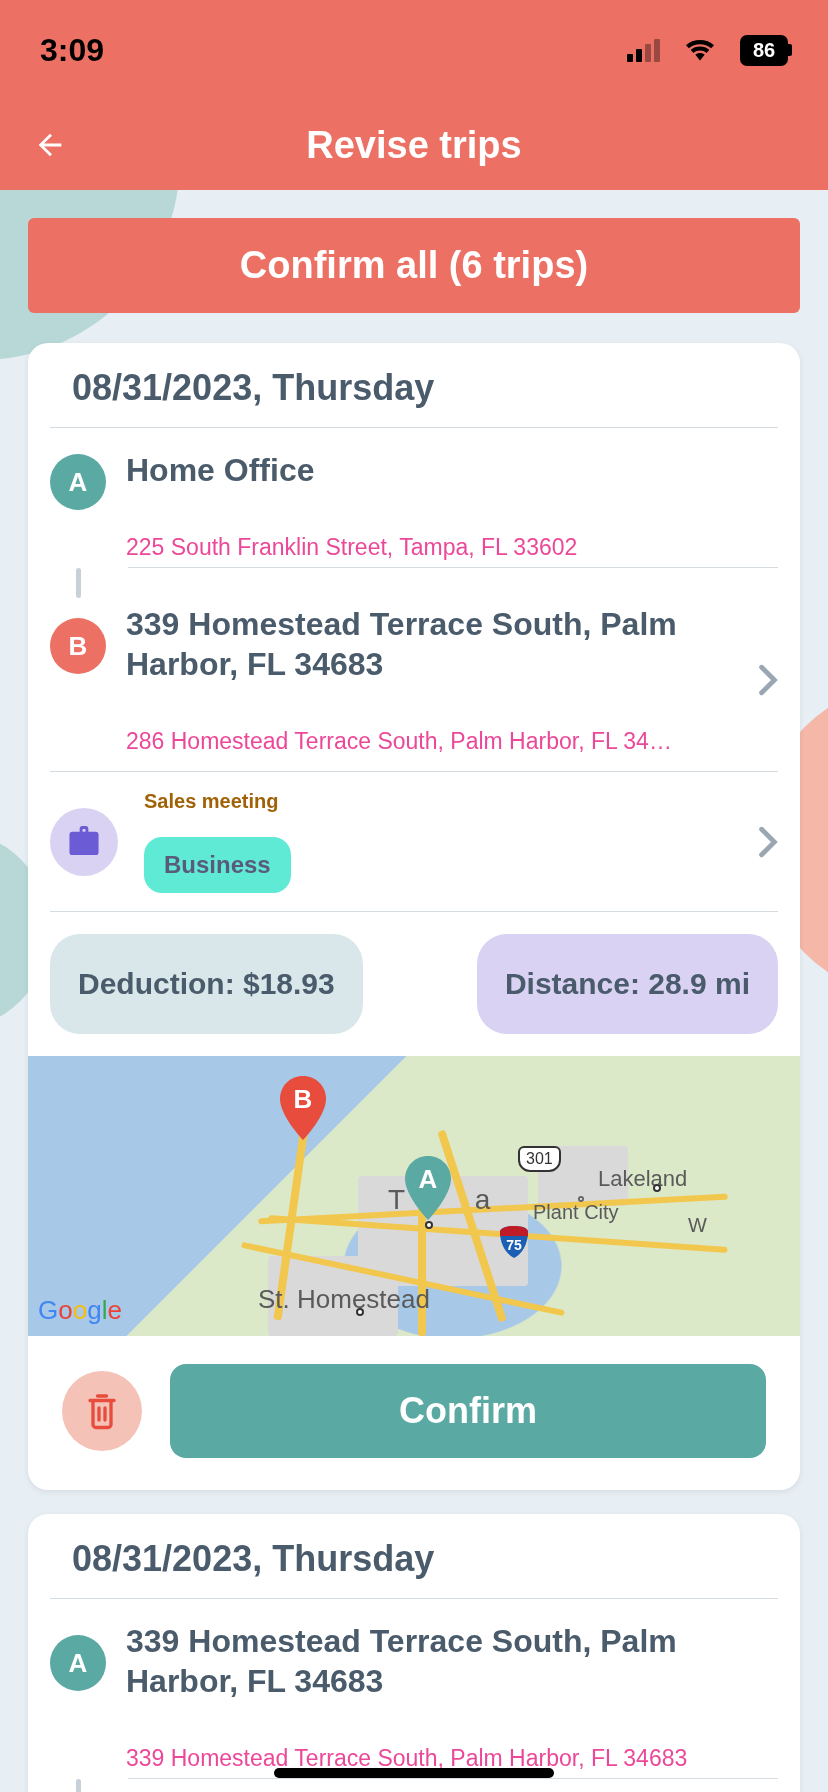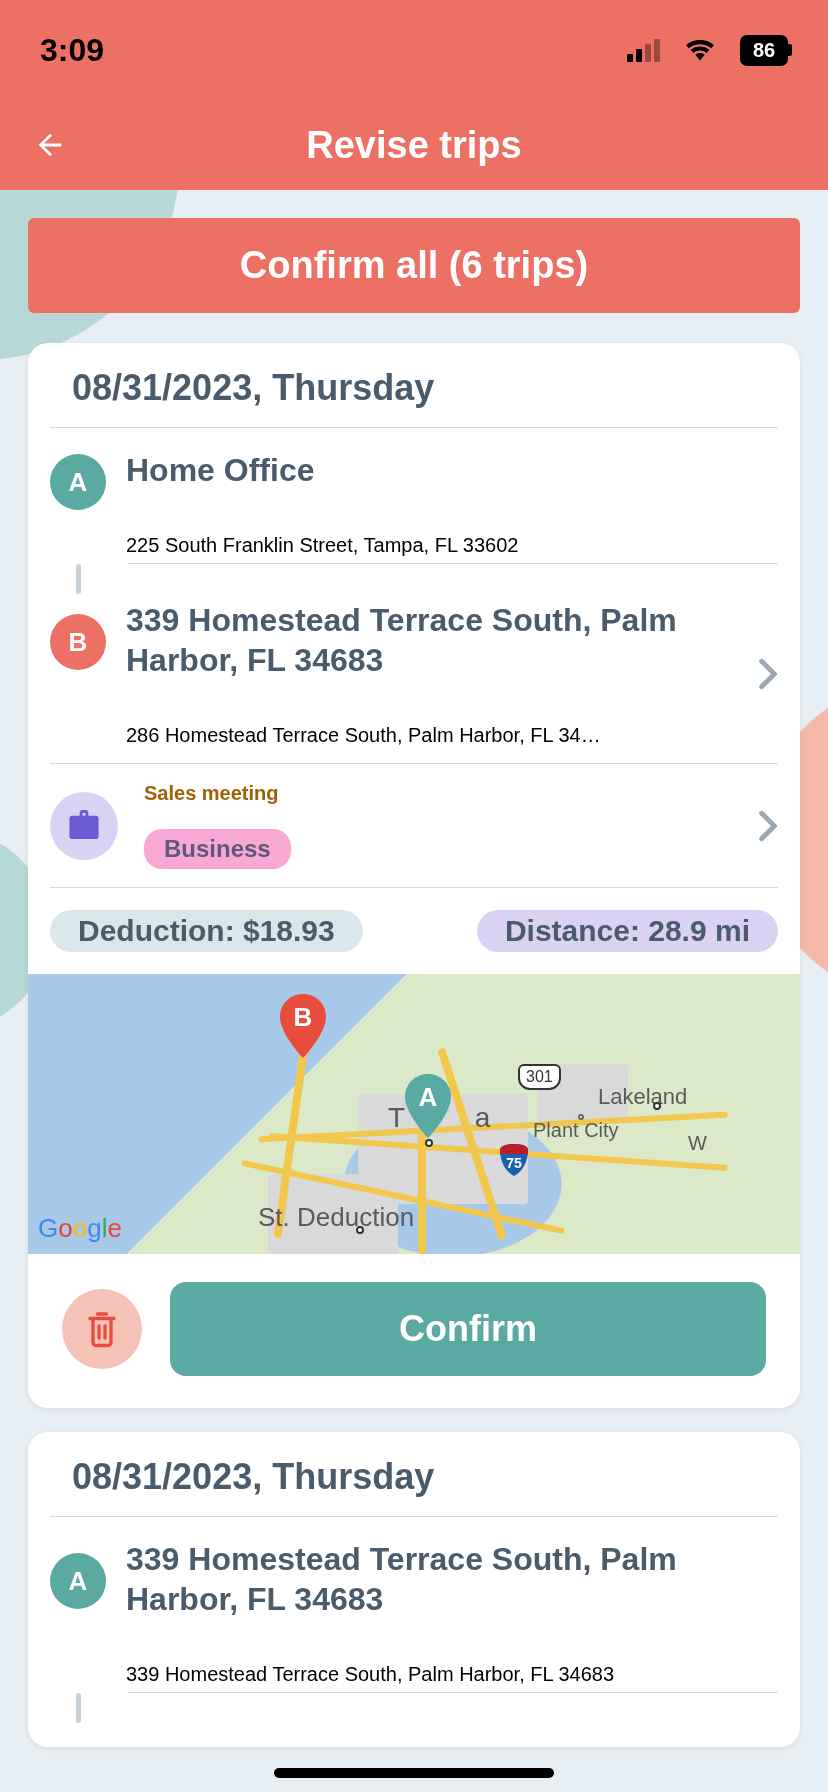--- a/index.html
+++ b/index.html
@@ -169,22 +169,22 @@
 
   .wp-text { flex: 1; min-width: 0; }
   .wp-title {
     font-size: 32px;
     font-weight: 700;
     color: #4a5b6b;
     line-height: 1.25;
     margin-bottom: 6px;
   }
   .wp-sub {
-    font-size: 20px;
-    color: #000000;
+    font-size: 23px;
+    color: #ec4899;
     white-space: nowrap;
     overflow: hidden;
     text-overflow: ellipsis;
     margin-top: 44px;
   }
   .chevron {
     color: #9aa6b2;
     flex-shrink: 0;
     align-self: center;
   }
@@ -205,36 +205,36 @@
   }
   .purpose-text { flex:1; }
   .purpose-title {
     font-size: 20px;
     font-weight: 700;
     color: #a16207;
     margin-bottom: 24px;
   }
   .purpose-badge {
     display: inline-block;
-    background: #f9a8d4;
+    background: #5eead4;
     color: #5a5a7a;
     font-size: 24px;
     font-weight: 600;
-    padding: 6px 20px;
+    padding: 14px 20px;
     border-radius: 18px;
   }
 
   .pills-row {
     display: flex;
     justify-content: space-between;
     padding: 22px 22px 0;
     gap: 16px;
   }
   .pill {
-    padding: 4px 28px;
+    padding: 33px 28px;
     border-radius: 30px;
     font-size: 30px;
     font-weight: 600;
     color: #4a5b6b;
   }
   .pill-deduction { background: #d9e7ea; }
   .pill-distance { background: #d9d2f3; }
 
   .map-container {
     margin-top: 22px;
@@ -408,21 +408,21 @@
       <div class="map-grey" style="top:90px;left:510px;width:90px;height:60px;"></div>
 
       <div class="map-road" style="top:150px;left:230px;width:470px;transform:rotate(-3deg);"></div>
       <div class="map-road" style="top:175px;left:240px;width:460px;transform:rotate(4deg);"></div>
       <div class="map-road" style="top:110px;left:390px;width:8px;height:170px;"></div>
       <div class="map-road" style="top:55px;left:260px;width:8px;height:210px;transform:rotate(8deg);"></div>
       <div class="map-road" style="top:70px;left:440px;width:8px;height:200px;transform:rotate(-18deg);"></div>
       <div class="map-road" style="top:220px;left:210px;width:330px;transform:rotate(12deg);"></div>
 
       <div class="map-city" style="top:128px;left:360px;font-size:28px;font-weight:500;letter-spacing:12px;">T<span style="letter-spacing:42px;">a</span>a</div>
-      <div class="map-city" style="top:228px;left:230px;font-size:26px;">St. Deduction</div>
+      <div class="map-city" style="top:228px;left:230px;font-size:26px;">St. Homestead</div>
       <div class="map-city" style="top:110px;left:570px;">Lakeland</div>
       <div class="map-city" style="top:145px;left:505px;font-size:20px;">Plant City</div>
       <div class="map-city" style="top:158px;left:660px;font-size:20px;">W</div>
       <div class="shield-301">301</div>
       <svg class="shield-75" viewBox="0 0 32 32">
         <path d="M2 6 C2 2 8 0 16 0 C24 0 30 2 30 6 C30 18 24 28 16 32 C8 28 2 18 2 6 Z" fill="#1a5fb4"></path>
         <path d="M2 6 C2 2 8 0 16 0 C24 0 30 2 30 6 L30 10 L2 10 Z" fill="#c01c28"></path>
         <text x="16" y="24" text-anchor="middle" fill="#fff" font-size="14" font-weight="700">75</text>
       </svg>
 

